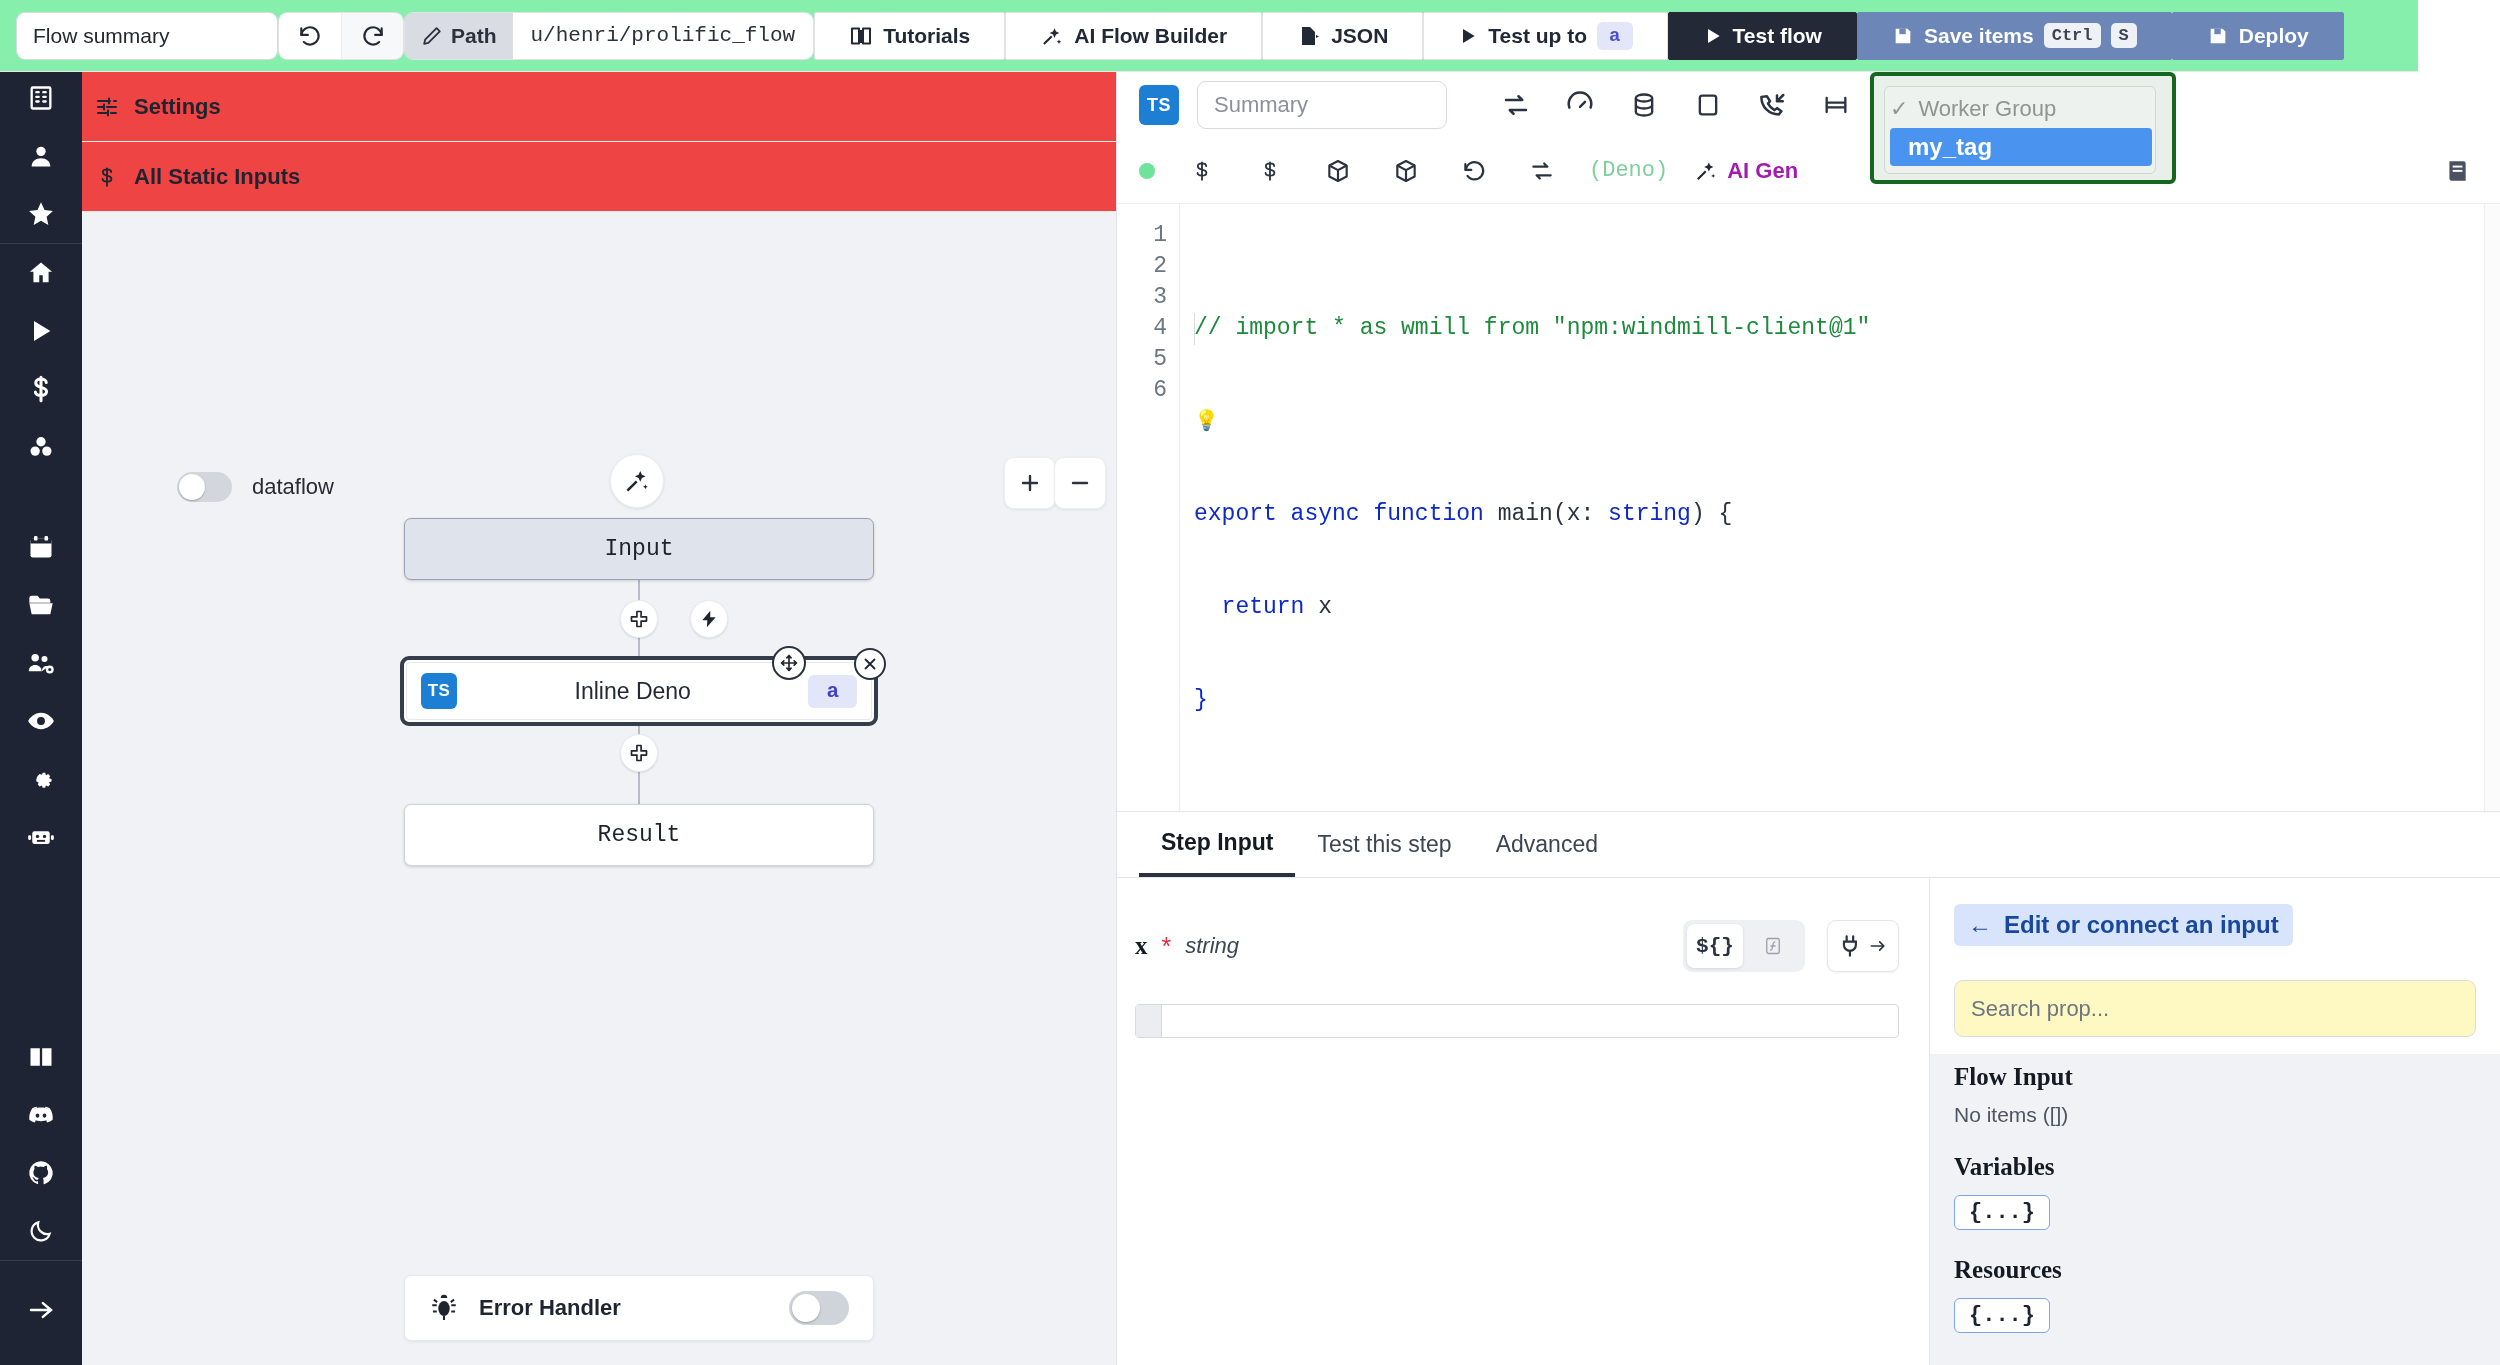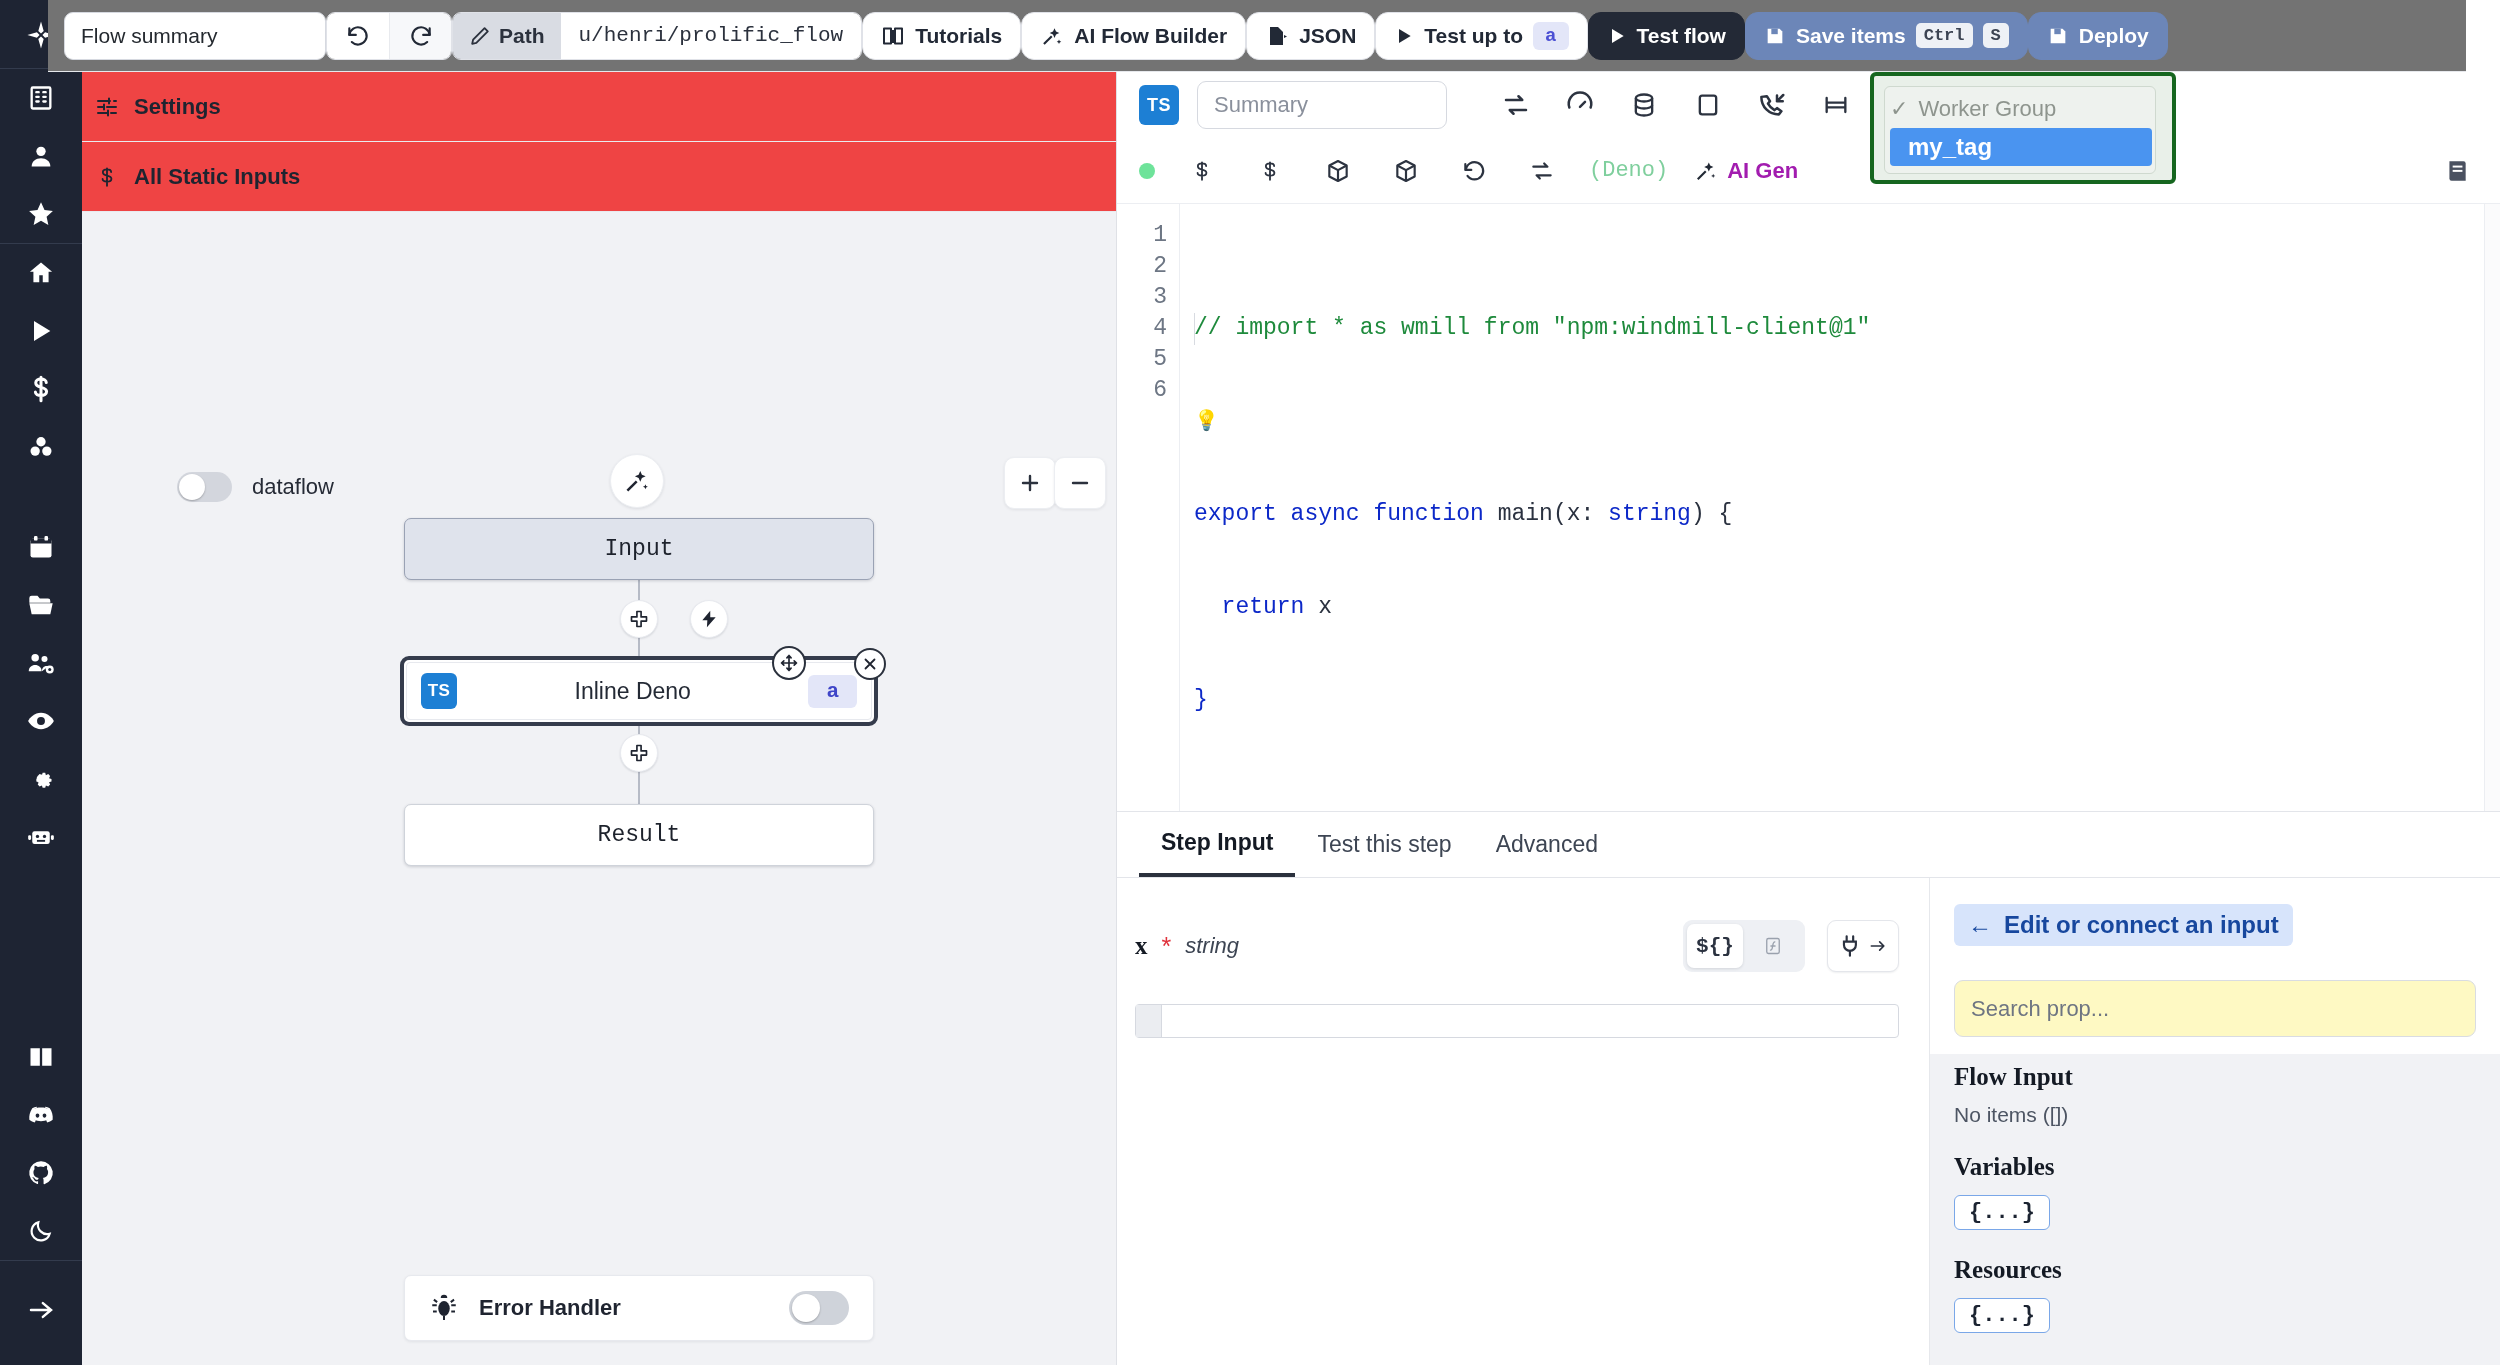--- a/index.html
+++ b/index.html
@@ -29,44 +29,44 @@
   .rail-item svg { display: block; }
   .rail-spacer { flex: 1 1 auto; }
 
   
   .leftpane {
     width: 1035px; flex: 0 0 1035px; height: 1365px;
     background: #f1f2f5; display: flex; flex-direction: column;
     border-right: 1px solid #dfe1e6; position: relative;
   }
   .topbar {
-    height: 72px; background: #737373; display: flex; align-items: center;
+    height: 72px; background: #86efac; display: flex; align-items: center;
     padding: 0 16px; gap: 0; border-bottom: 1px solid #e6e8ec;
-    position: absolute; top: 0; left: 0; width: 2418px; z-index: 40; margin-left: 48px;
+    position: absolute; top: 0; left: 0; width: 2418px; z-index: 40;
   }
   .summary-input {
     width: 262px; height: 48px; border: 1px solid #d6d9e0; border-radius: 9px;
     background: #fff; padding: 0 16px; font-size: 21px; color: #24292f;
     font-family: "Liberation Sans", sans-serif; outline: none;
   }
   .summary-input::placeholder { color: #4a5262; }
   .undo-group { display: flex; border: 1px solid #e0e2e8; border-radius: 9px; overflow: hidden; height: 48px; }
   .undo-btn { width: 62px; height: 46px; background: #fff; display: flex; align-items: center;
     justify-content: center; cursor: pointer; }
   .undo-btn + .undo-btn { border-left: 1px solid #e8eaee; background: #f7f8fa; }
   .path-wrap { display: flex; align-items: center; height: 48px; border: 1px solid #e0e2e8;
     border-radius: 9px; overflow: hidden; }
   .path-label { display: flex; align-items: center; gap: 8px; background: #d9dce3;
     height: 46px; padding: 0 16px; font-size: 21px; font-weight: 700; color: #2b313d; }
   .path-value { background: #fff; height: 46px; display: flex; align-items: center;
     padding: 0 18px; font-size: 21px; color: #2b313d;
     font-family: "Liberation Mono", monospace; }
   .tbtn {
-    height: 48px; border: 1px solid #e0e2e8; border-radius: 13px; background: #fff;
-    display: flex; align-items: center; gap: 10px; padding: 0 18px;
+    height: 48px; border: 1px solid #e0e2e8; border-radius: 2px; background: #fff;
+    display: flex; align-items: center; gap: 10px; padding: 0 34px;
     font-size: 21px; font-weight: 700; color: #222936; cursor: pointer; white-space: nowrap;
   }
   .tbtn.dark { background: #232936; color: #fff; border-color: #232936; }
   .tbtn.blue { background: #6c86b8; color: #fff; border-color: #6c86b8; }
   .kbd {
     background: #eef1f6; color: #3c4453; border-radius: 5px; font-size: 17px;
     padding: 3px 8px; font-family: "Liberation Mono", monospace; font-weight: 700;
   }
   .tbtn.blue .kbd { background: #eef1f6; color: #3c4453; }
   .tag-chip {

